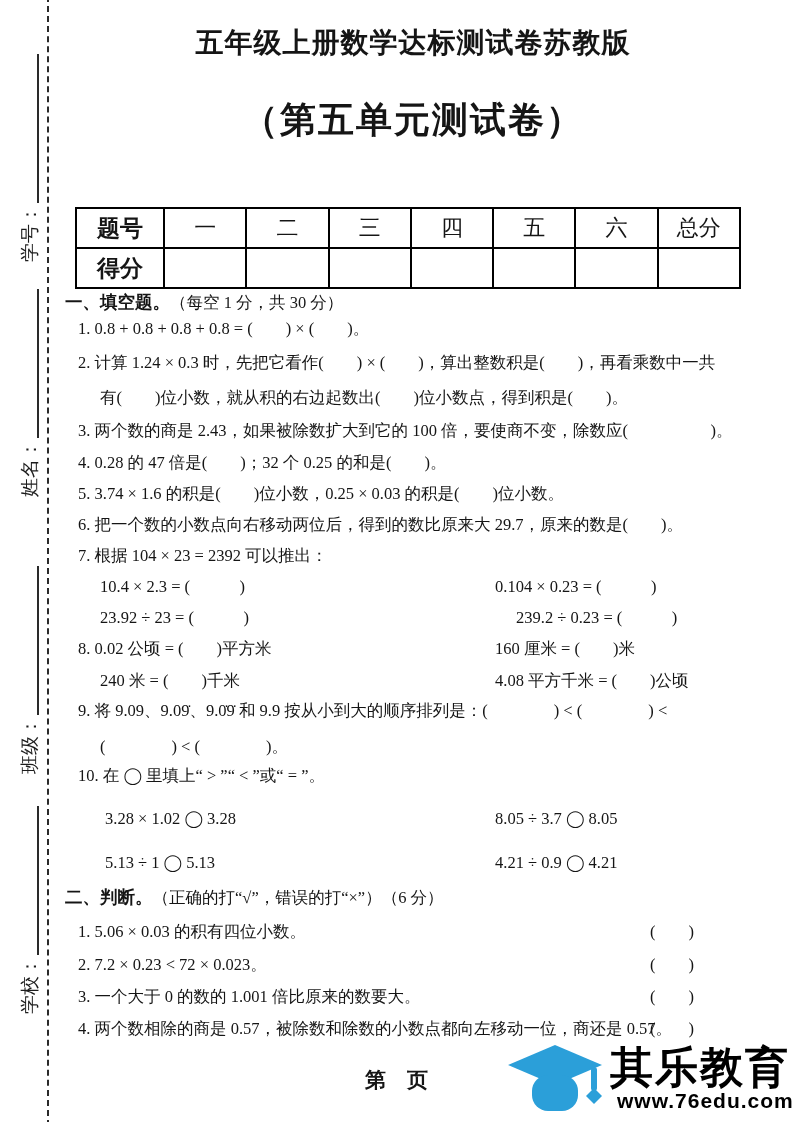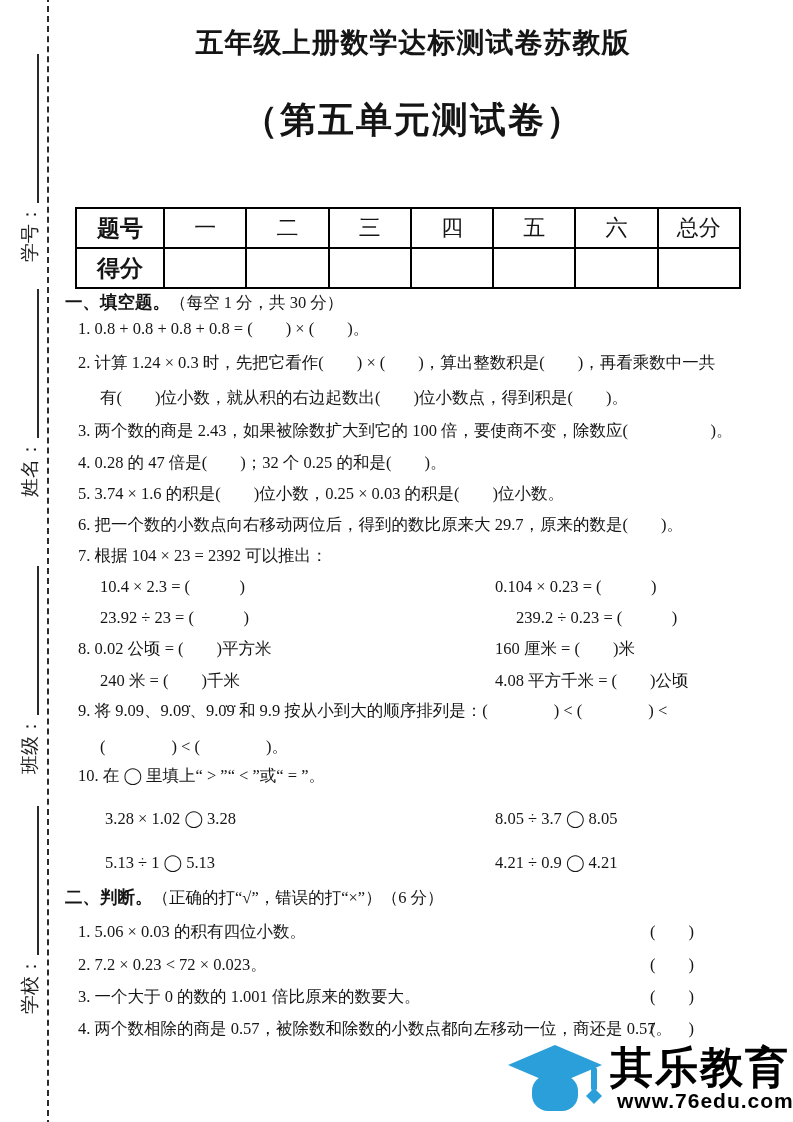--- a/index.html
+++ b/index.html
@@ -149,20 +149,21 @@
     <div class="ln" style="left:13px;  top:633px;">1. 5.06 × 0.03 的积有四位小数。</div>
     <div class="ln" style="left:585px; top:633px;">(　　)</div>
     <div class="ln" style="left:13px;  top:666px;">2. 7.2 × 0.23 &lt; 72 × 0.023。</div>
     <div class="ln" style="left:585px; top:666px;">(　　)</div>
     <div class="ln" style="left:13px;  top:698px;">3. 一个大于 0 的数的 1.001 倍比原来的数要大。</div>
     <div class="ln" style="left:585px; top:698px;">(　　)</div>
     <div class="ln" style="left:13px;  top:730px;">4. 两个数相除的商是 0.57，被除数和除数的小数点都向左移动一位，商还是 0.57。</div>
     <div class="ln" style="left:585px; top:730px;">(　　)</div>
   </div>
 
+  <div class="footer">第　页</div>
 
   <div class="cap">
     <svg width="102" height="82" viewBox="0 0 102 82">
       <polygon points="4,27 51,7 98,27 51,47" fill="#2B9FD9"></polygon>
       <rect x="28" y="37" width="46" height="36" rx="16" fill="#2B9FD9"></rect>
       <rect x="87" y="29" width="6" height="24" rx="3" fill="#2B9FD9"></rect>
       <polygon points="90,50 98,58 90,66 82,58" fill="#2B9FD9"></polygon>
     </svg>
   </div>
   <div class="brand-name" style="color:#000000;">其乐教育</div>

